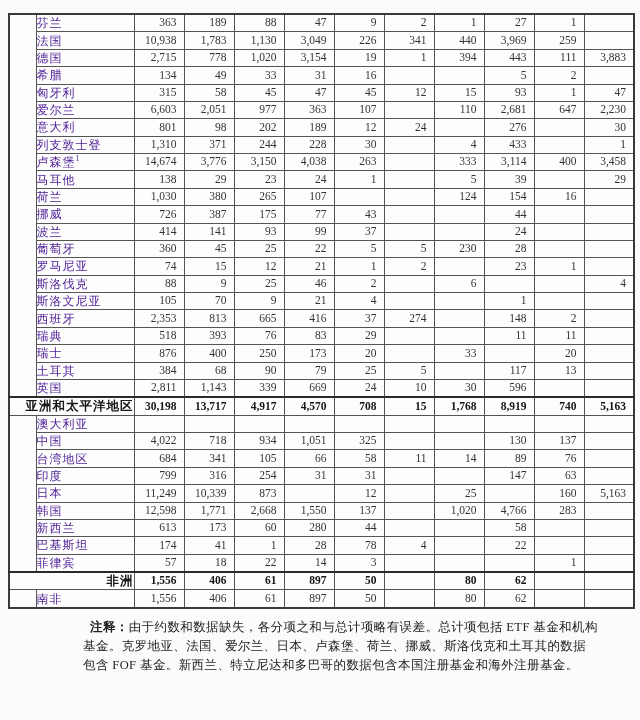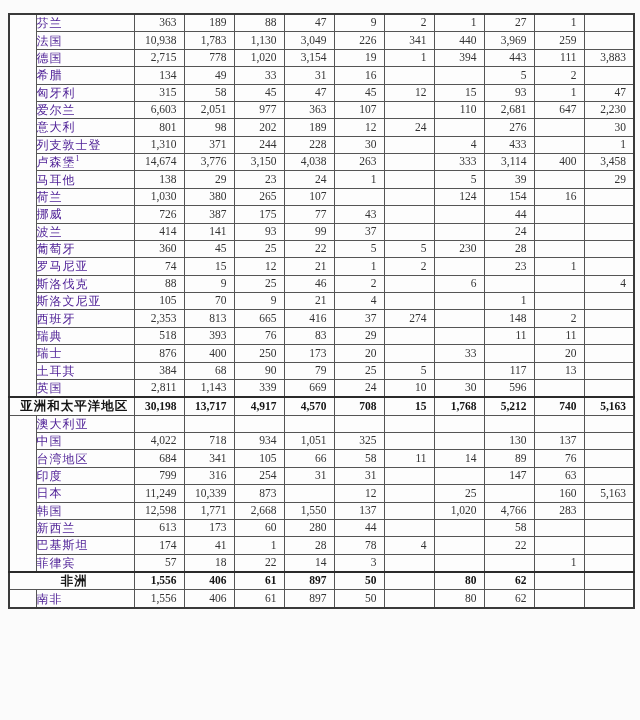--- a/index.html
+++ b/index.html
@@ -20,21 +20,21 @@
   td{
     border:1px solid #555;height:16.38px;padding:0;
     line-height:1;overflow:hidden;white-space:nowrap;
   }
   td.name-cell{font-size:12px;letter-spacing:1px;color:#4c1d95;}
   td.num-cell{text-align:right;padding-right:7px;color:#333;}
   td.region-spacer{background:#fdfdfd;}
   tr.region-row td{font-weight:bold;color:#151515;}
   tr.region-row{border-top:2px solid #2a2a2a;}
   tr.region-row td.region-label{
-    text-align:center;padding-left:5px;font-size:12.5px;letter-spacing:1px;
+    text-align:right;padding-left:5px;font-size:12.5px;letter-spacing:1px;
   }
   sup.fn-mark{font-size:8px;line-height:0;}
   .footnote{
     margin-top:9px;padding-left:75px;font-size:12.5px;color:#222;
     line-height:19px;letter-spacing:0.4px;
   }
   .fn-line{white-space:nowrap;}
   .fn-line.first{padding-left:7px;}
   .fn-label{font-weight:bold;}
 </style>
@@ -347,21 +347,21 @@
         </tr>
         <tr class="region-row">
           <td class="region-label" colspan="2">亚洲和太平洋地区</td>
           <td class="num-cell">30,198</td>
           <td class="num-cell">13,717</td>
           <td class="num-cell">4,917</td>
           <td class="num-cell">4,570</td>
           <td class="num-cell">708</td>
           <td class="num-cell">15</td>
           <td class="num-cell">1,768</td>
-          <td class="num-cell">5,212</td>
+          <td class="num-cell">8,919</td>
           <td class="num-cell">740</td>
           <td class="num-cell">5,163</td>
         </tr>
         <tr>
           <td class="region-spacer" rowspan="9"></td>
           <td class="name-cell">澳大利亚</td>
           <td class="num-cell"></td>
           <td class="num-cell"></td>
           <td class="num-cell"></td>
           <td class="num-cell"></td>
@@ -499,13 +499,18 @@
           <td class="num-cell">50</td>
           <td class="num-cell"></td>
           <td class="num-cell">80</td>
           <td class="num-cell">62</td>
           <td class="num-cell"></td>
           <td class="num-cell"></td>
         </tr>
       </tbody>
   </table>
 
+  <div class="footnote">
+    <div class="fn-line first"><span class="fn-label">注释：</span><span>由于约数和数据缺失，各分项之和与总计项略有误差。总计项包括 ETF 基金和机构</span></div>
+    <div class="fn-line">基金。克罗地亚、法国、爱尔兰、日本、卢森堡、荷兰、挪威、斯洛伐克和土耳其的数据</div>
+    <div class="fn-line">包含 FOF 基金。新西兰、特立尼达和多巴哥的数据包含本国注册基金和海外注册基金。</div>
+  </div>
 </div>
 
 </body></html>

